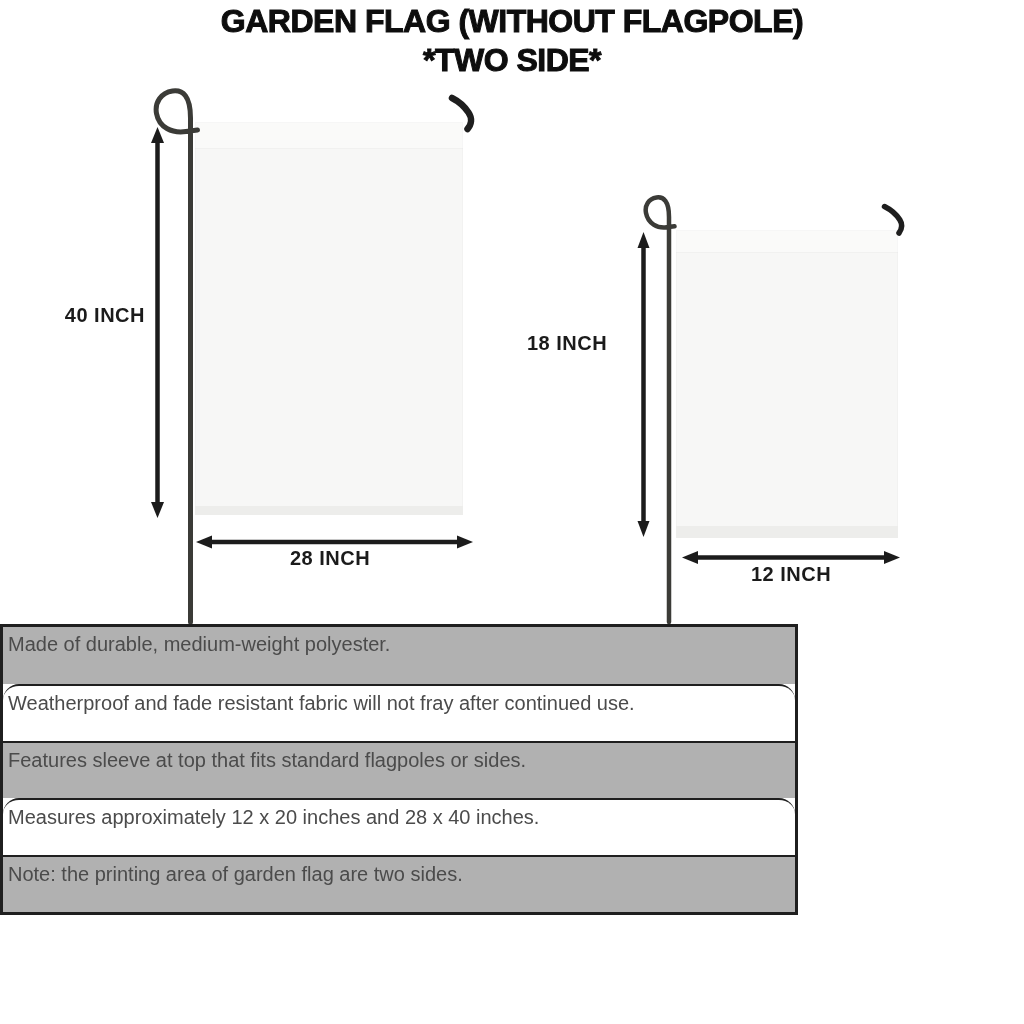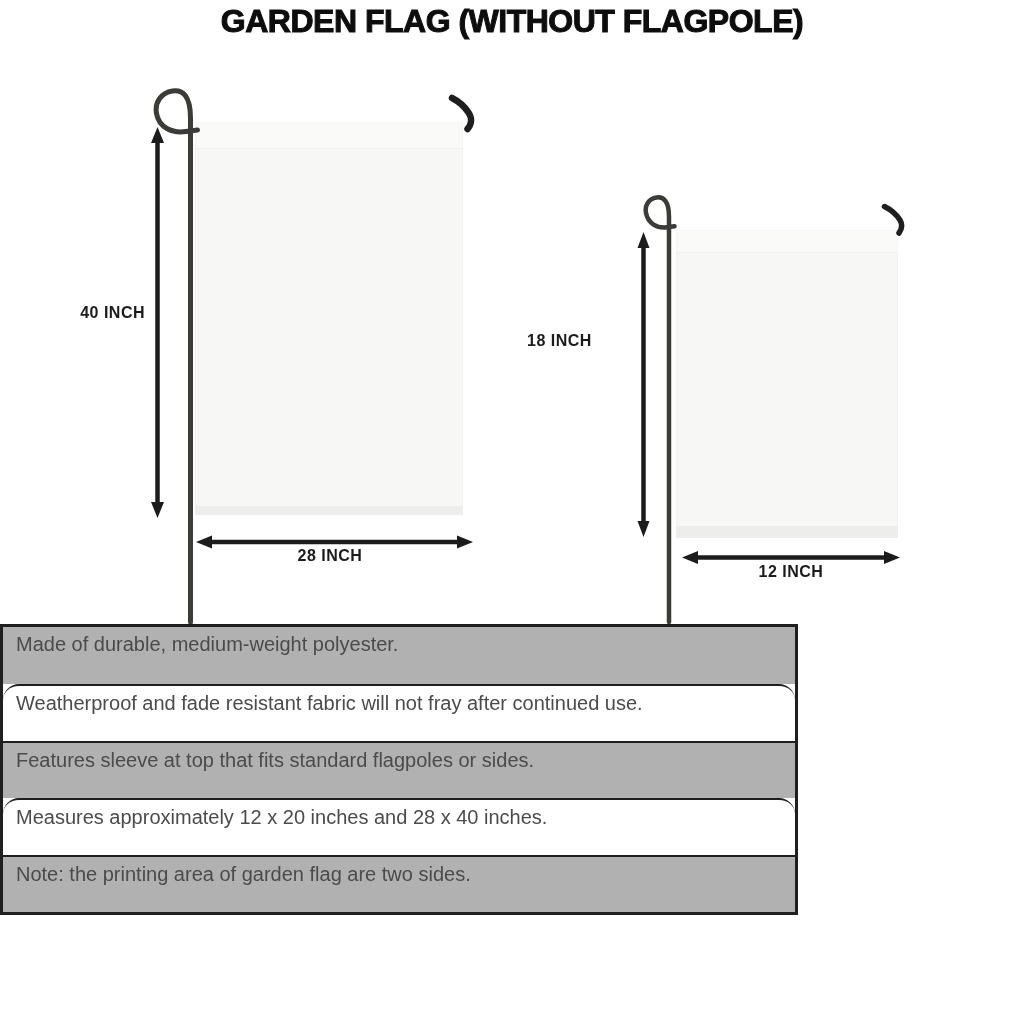--- a/index.html
+++ b/index.html
@@ -31,48 +31,49 @@
   }
   .flag-small .hem{height:12px;}
   
   .diagram-svg{position:absolute;left:0;top:0;pointer-events:none;}
   .pole{stroke:var(--pole,#3b3b37);fill:none;}
   .hook{stroke:var(--hook,#1e1e1e);fill:none;}
   .dim-line{stroke:var(--arrow,#1c1c1c);fill:none;}
   .dim-head{fill:var(--arrow,#1c1c1c);stroke:none;}
   
   .dim-label{
-    position:absolute;font-size:16px;font-weight:700;color:var(--label-text,#1b1b1b);
+    position:absolute;font-size:20px;font-weight:700;color:var(--label-text,#1b1b1b);
     letter-spacing:0.5px;white-space:nowrap;
   }
   .lbl-40{left:40px;top:304px;width:105px;text-align:right;}
   .lbl-28{left:230px;top:547px;width:200px;text-align:center;}
   .lbl-18{left:527px;top:332px;width:105px;text-align:left;}
   .lbl-12{left:691px;top:563px;width:200px;text-align:center;}
   
   .spec-table{
     position:absolute;left:0;top:624px;width:792px;
     border:3px solid var(--table-border,#1f1f1f);
     background:var(--row-white,#fff);
   }
   .spec-row{
-    height:57px;box-sizing:border-box;padding:6px 0 0 13px;
+    height:57px;box-sizing:border-box;padding:6px 0 0 5px;
     font-size:20px;color:var(--spec-text,#4b4b4b);
   }
   .spec-row + .spec-row{border-top:2px solid var(--table-border,#1f1f1f);}
   .row-gray{background:var(--row-gray,#b1b1b1);}
   .row-white{background:var(--row-white,#ffffff);border-radius:16px;}
 </style>
 </head>
 <body>
 
 <div class="canvas">
 
   <div class="title-wrap">
     <div class="title-line">GARDEN FLAG (WITHOUT FLAGPOLE)</div>
+    <div class="title-line">*TWO SIDE*</div>
   </div>
 
   <div class="flag flag-large">
     <div class="sleeve"></div>
     <div class="hem"></div>
   </div>
   <div class="flag flag-small">
     <div class="sleeve"></div>
     <div class="hem"></div>
   </div>

